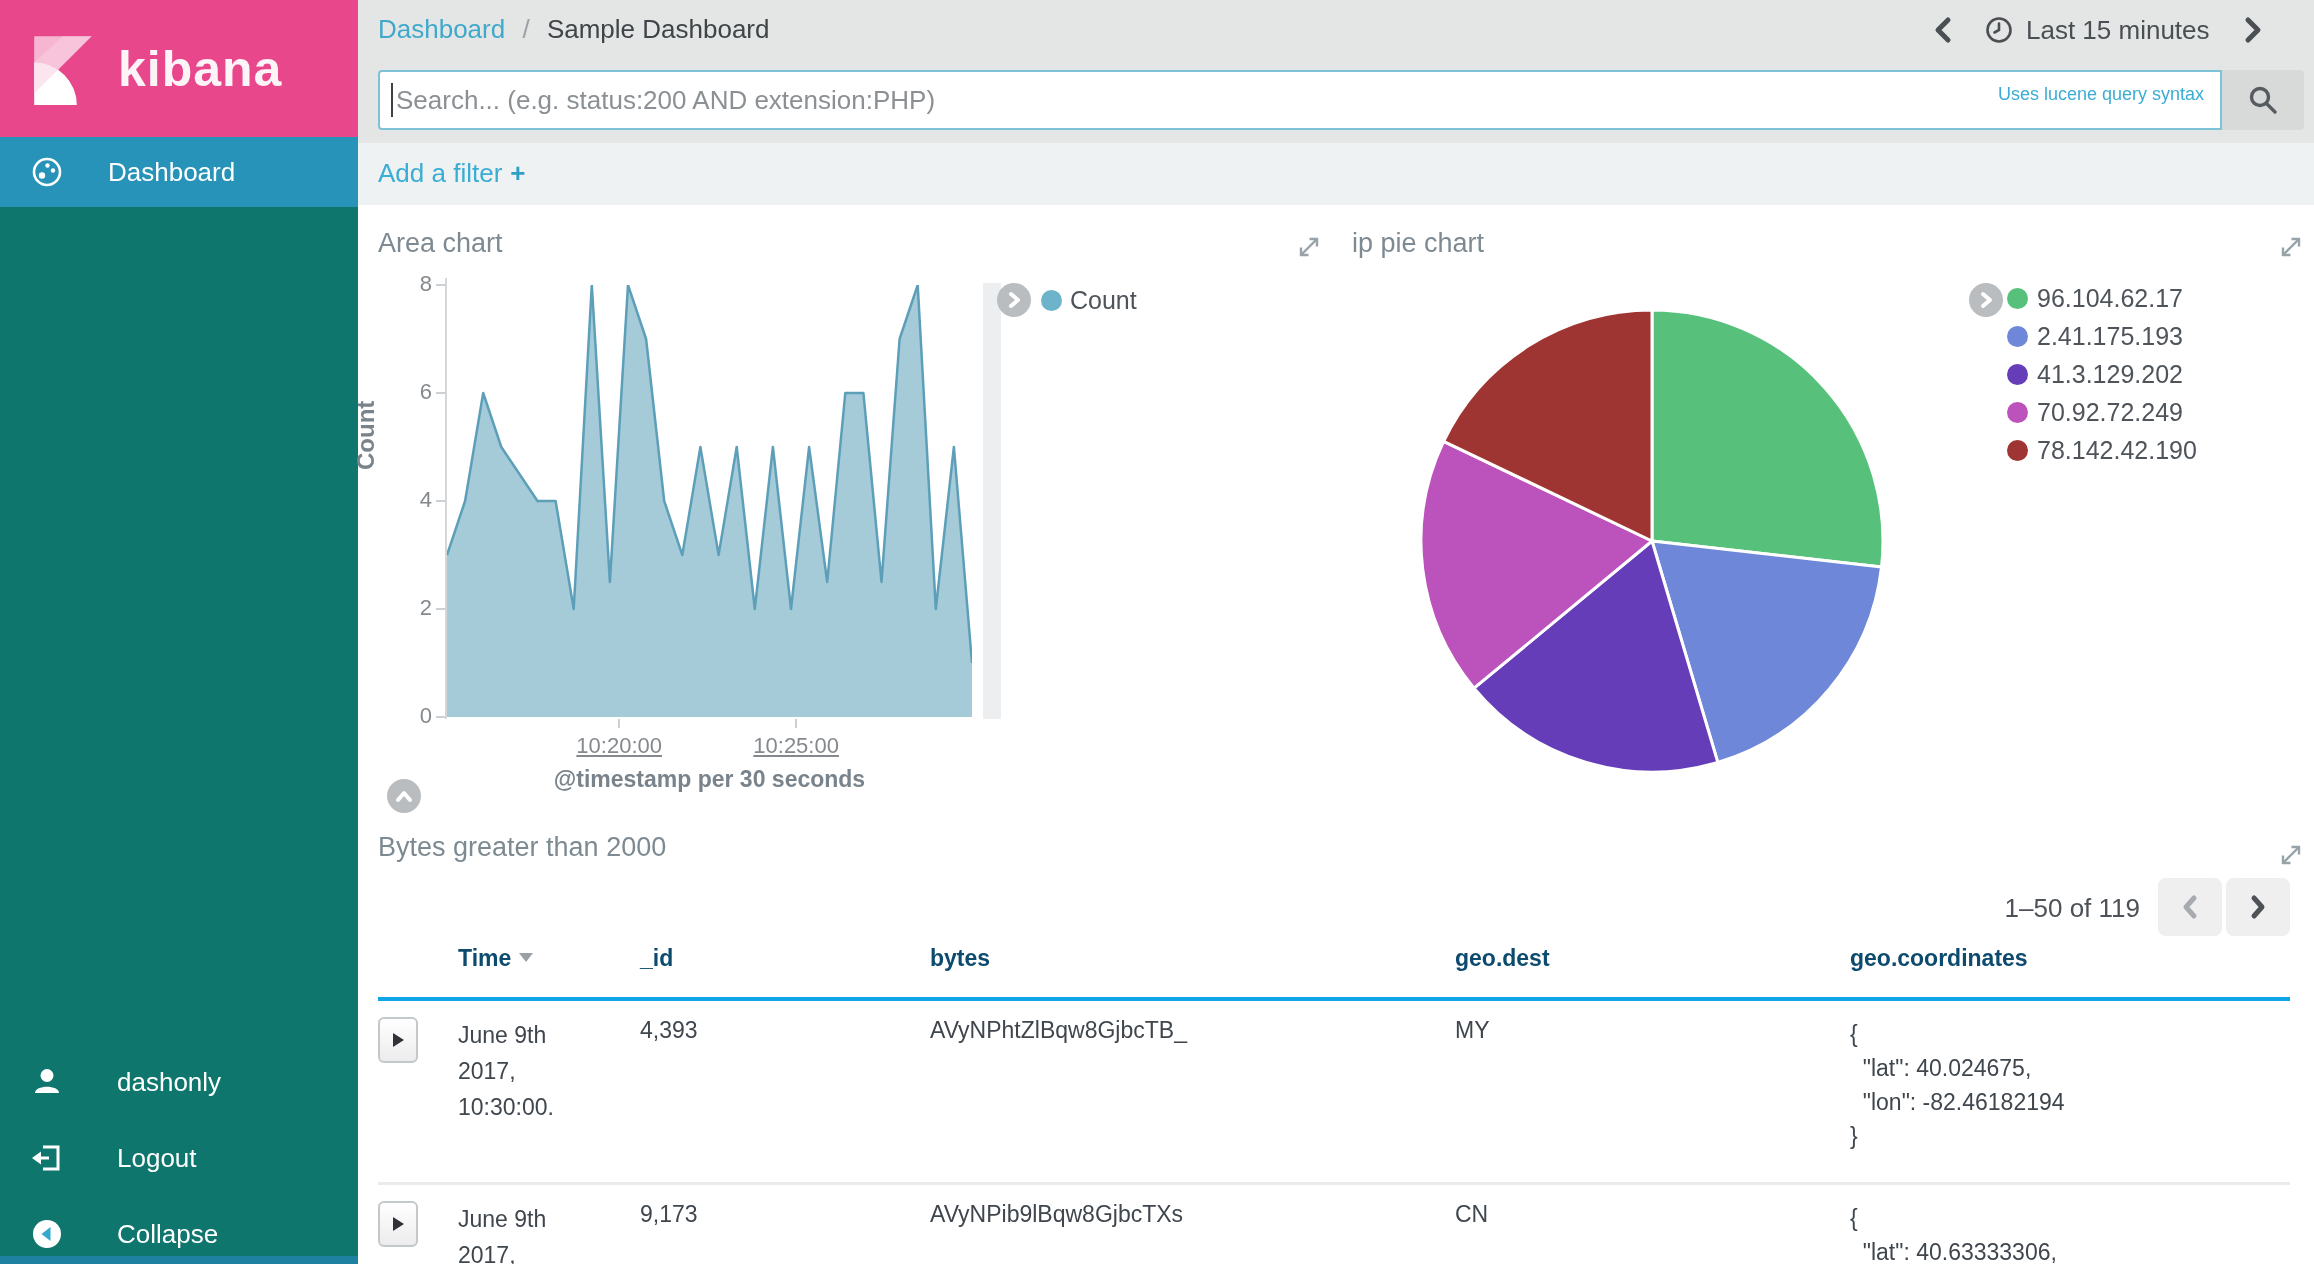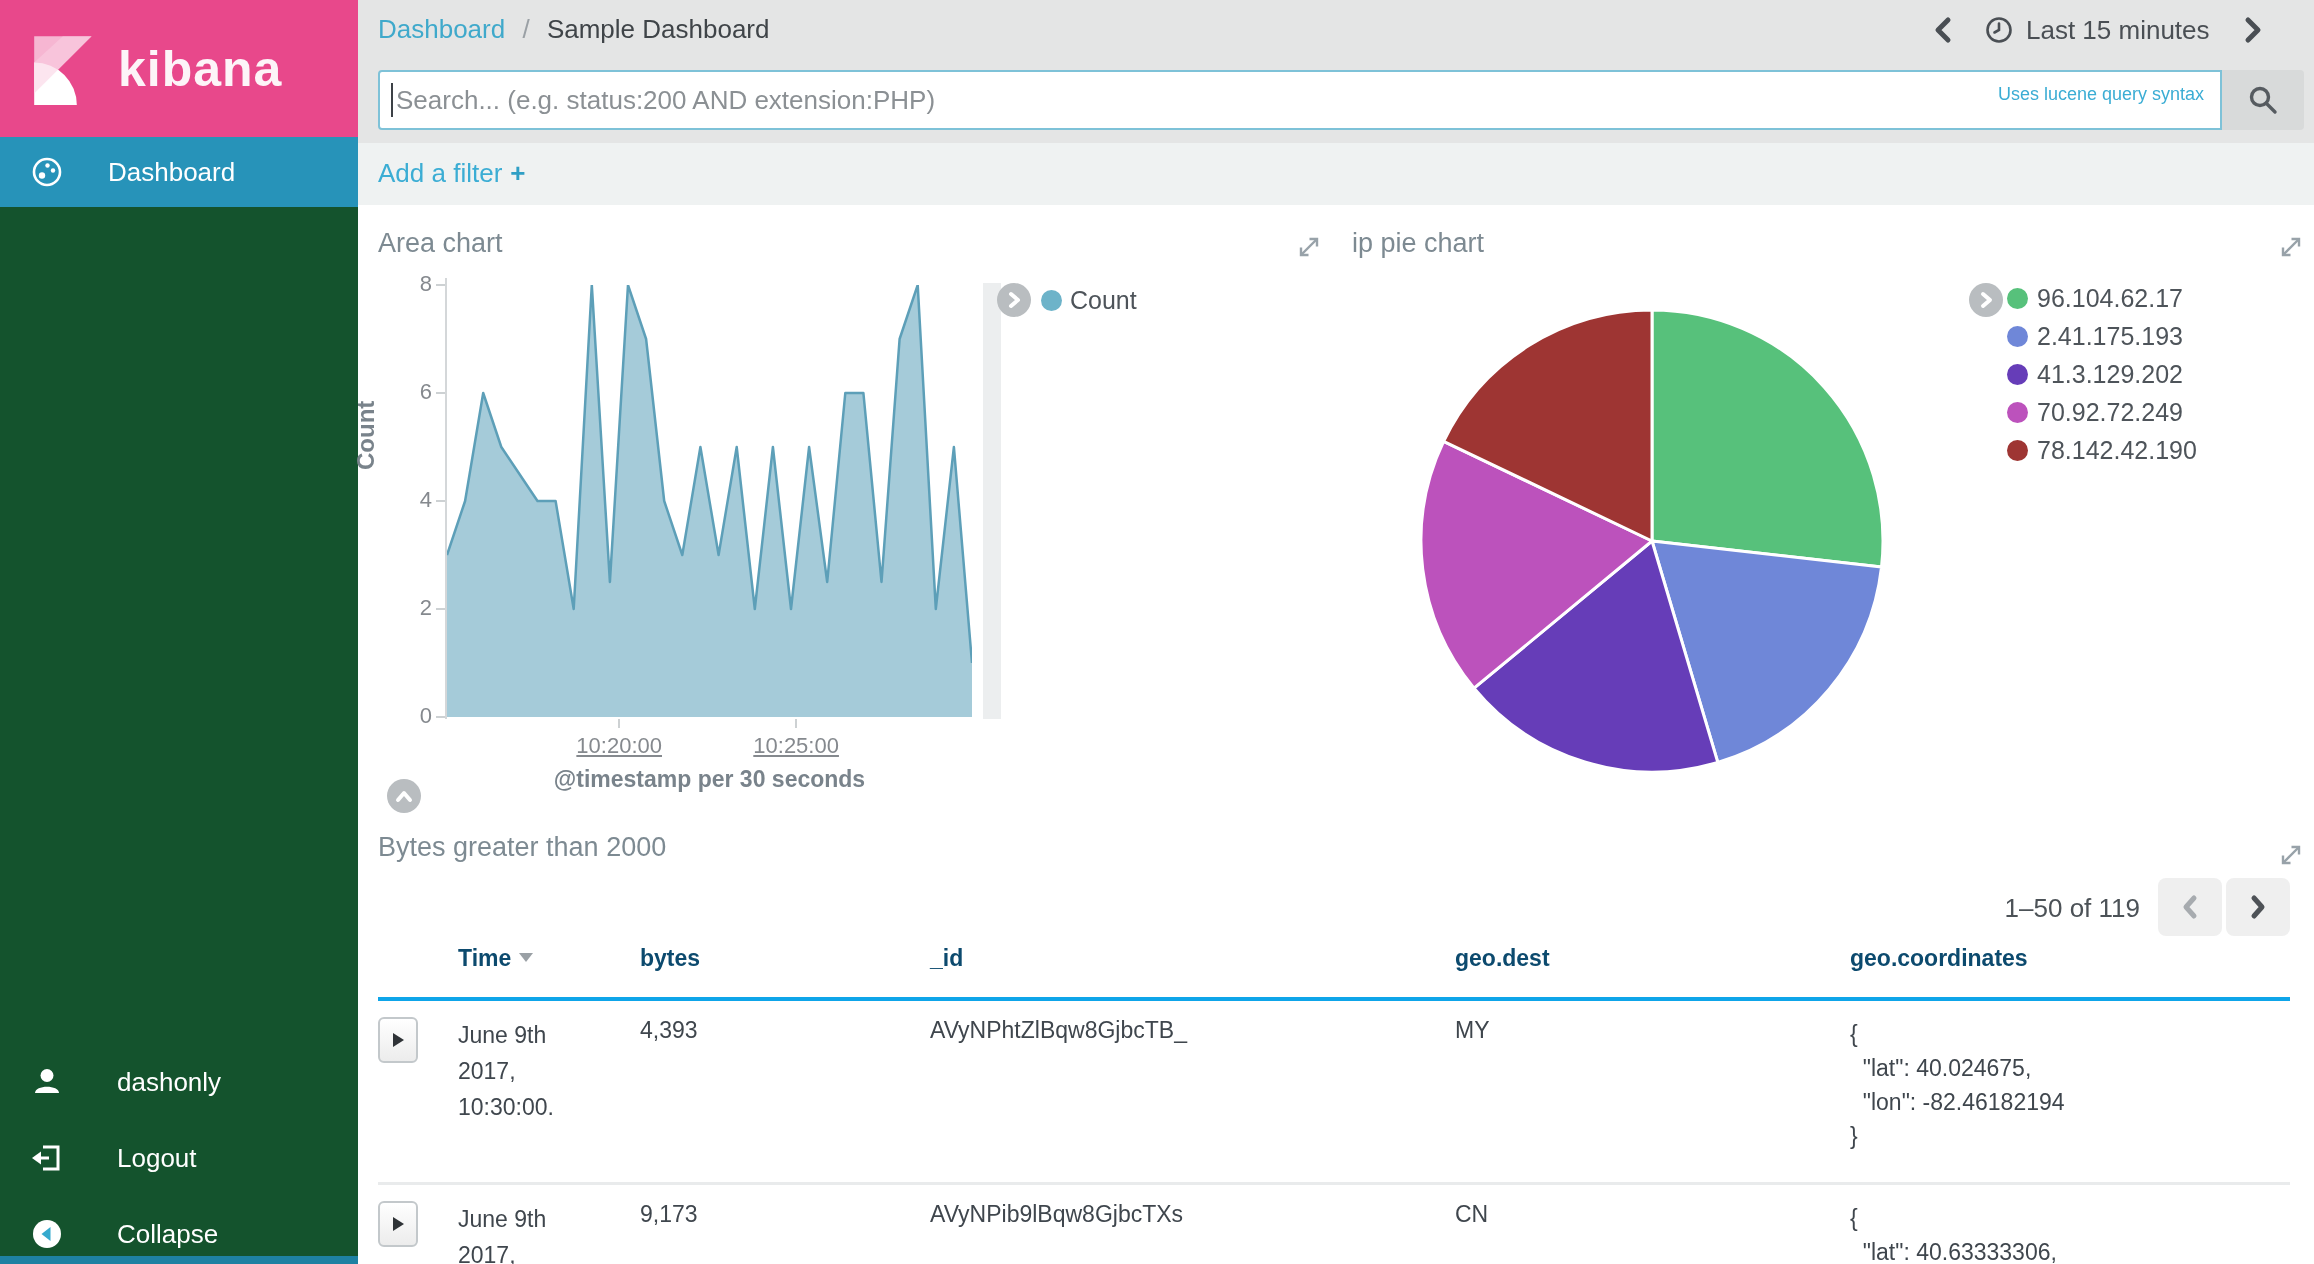--- a/index.html
+++ b/index.html
@@ -1,21 +1,21 @@
 <!DOCTYPE html>
 <html><head>
 <meta charset="utf-8">
 <style>
   html,body{margin:0;padding:0;background:#fff;}
   #app{position:relative;width:2314px;height:1264px;overflow:hidden;
        font-family:"Liberation Sans",sans-serif;color:#3f464d;background:#fff;}
   .abs{position:absolute;}
 
   
-  #sidebar{left:0;top:0;width:358px;height:1264px;background:#14532d;}
+  #sidebar{left:0;top:0;width:358px;height:1264px;background:#0f766e;}
   #logo{left:0;top:0;width:358px;height:137px;background:#e8488b;display:flex;align-items:center;}
   #logo-mark{margin-left:26px;}
   #brand{margin-left:10px;color:#fdf4f8;font-size:50px;font-weight:600;letter-spacing:1px;}
   .nav-item{left:0;top:137px;width:358px;height:70px;background:#2793b9;display:flex;align-items:center;cursor:pointer;}
   .nav-item .icon, .foot-item .icon{margin-left:30px;width:34px;display:flex;}
   .nav-item span.lbl, .foot-item span.lbl{margin-left:44px;color:#fff;font-size:26px;}
   #side-footer{left:0;top:1044px;width:358px;}
   .foot-item{position:relative;height:76px;display:flex;align-items:center;cursor:pointer;gap:9px;}
   #side-strip{left:0;top:1256px;width:358px;height:8px;background:#1e81a2;}
 
@@ -308,22 +308,22 @@
       </svg>
   </div>
   <div class="abs page-btn" id="page-next">
     <svg width="22" height="28" viewBox="0 0 22 28">
         <polyline points="7,5 15,14 7,23" fill="none" stroke="#4e5257" stroke-width="5" stroke-linecap="round" stroke-linejoin="round"></polyline>
       </svg>
   </div>
   <div class="abs" id="table-header">
       <div class="hc"></div>
       <div class="hc">Time<span class="sort-ico"></span></div>
+      <div class="hc">_id</div>
       <div class="hc">bytes</div>
-      <div class="hc">_id</div>
       <div class="hc">geo.dest</div>
       <div class="hc">geo.coordinates</div>
     </div>
   <div class="abs" id="table-rows">
       <div class="t-row">
         <div>
           <button class="caret-btn">
             <span class="tri"></span>
           </button>
         </div>

